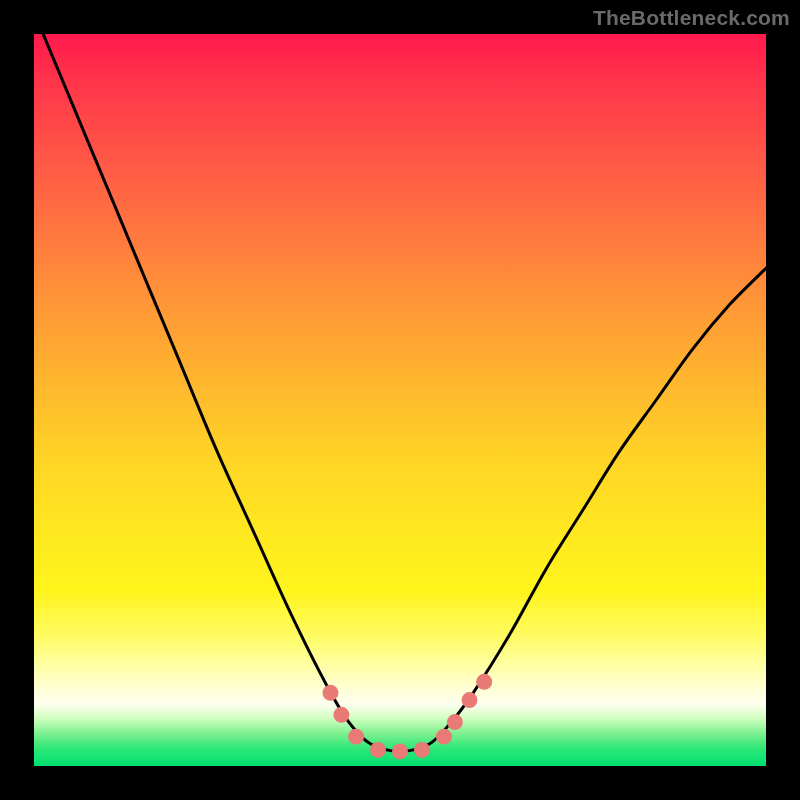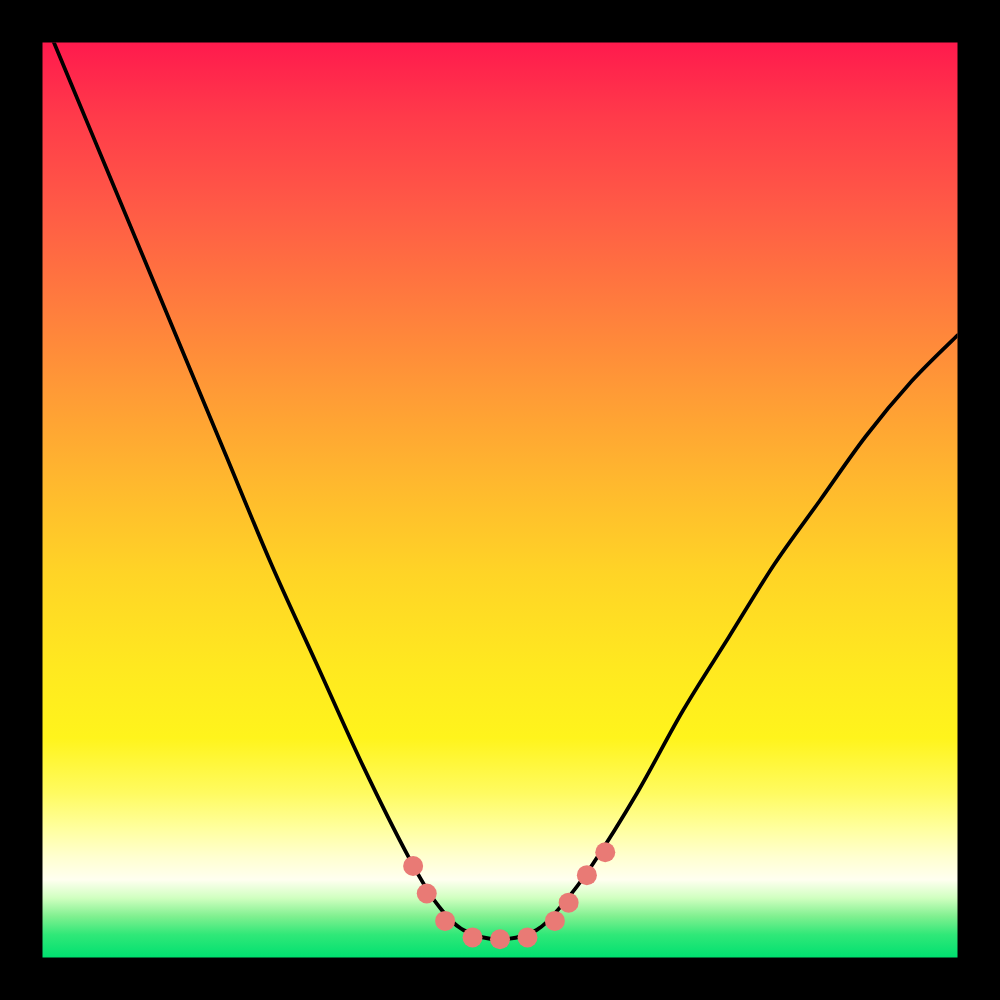--- a/index.html
+++ b/index.html
@@ -58,20 +58,21 @@
     top: 0;
     left: 0;
     width: 732px;
     height: 732px;
   }
 </style>
 </head>
 <body>
 
 <div class="frame">
+  <div class="watermark">TheBottleneck.com</div>
   <div class="plot">
     <svg class="curve" viewBox="0 0 732 732">
       <path id="curve-path" fill="none" stroke="#000" stroke-width="3" stroke-linecap="round" stroke-linejoin="round" d="M 0 -21.960000000000036 C 6.1 -7.3, 24.4 36.6, 36.6 65.9 C 48.8 95.2, 61.0 124.4, 73.2 153.7 C 85.4 183.0, 97.6 212.3, 109.8 241.6 C 122.0 270.8, 134.2 300.1, 146.4 329.4 C 158.6 358.7, 170.8 389.2, 183.0 417.2 C 195.2 445.3, 207.4 470.9, 219.6 497.8 C 231.8 524.6, 244.0 552.7, 256.2 578.3 C 268.4 603.9, 283.0 633.2, 292.8 651.5 C 302.6 669.8, 307.4 678.3, 314.8 688.1 C 322.1 697.8, 328.2 705.2, 336.7 710.0 C 345.3 714.9, 356.2 717.4, 366.0 717.4 C 375.8 717.4, 386.7 714.9, 395.3 710.0 C 403.8 705.2, 409.9 696.6, 417.2 688.1 C 424.6 679.5, 429.4 673.4, 439.2 658.8 C 449.0 644.2, 463.6 621.0, 475.8 600.2 C 488.0 579.5, 500.2 555.1, 512.4 534.4 C 524.6 513.6, 536.8 495.3, 549.0 475.8 C 561.2 456.3, 573.4 435.5, 585.6 417.2 C 597.8 398.9, 610.0 383.1, 622.2 366.0 C 634.4 348.9, 646.6 330.6, 658.8 314.8 C 671.0 298.9, 683.2 284.3, 695.4 270.8 C 707.6 257.4, 725.9 240.3, 732.0 234.2"></path>
       <g id="marker-group">
           <circle cx="296.5" cy="658.8" r="8" fill="#e97a75"></circle>
           <circle cx="307.4" cy="680.8" r="8" fill="#e97a75"></circle>
           <circle cx="322.1" cy="702.7" r="8" fill="#e97a75"></circle>
           <circle cx="344.0" cy="715.9" r="8" fill="#e97a75"></circle>
           <circle cx="366.0" cy="717.4" r="8" fill="#e97a75"></circle>
           <circle cx="388.0" cy="715.9" r="8" fill="#e97a75"></circle>

